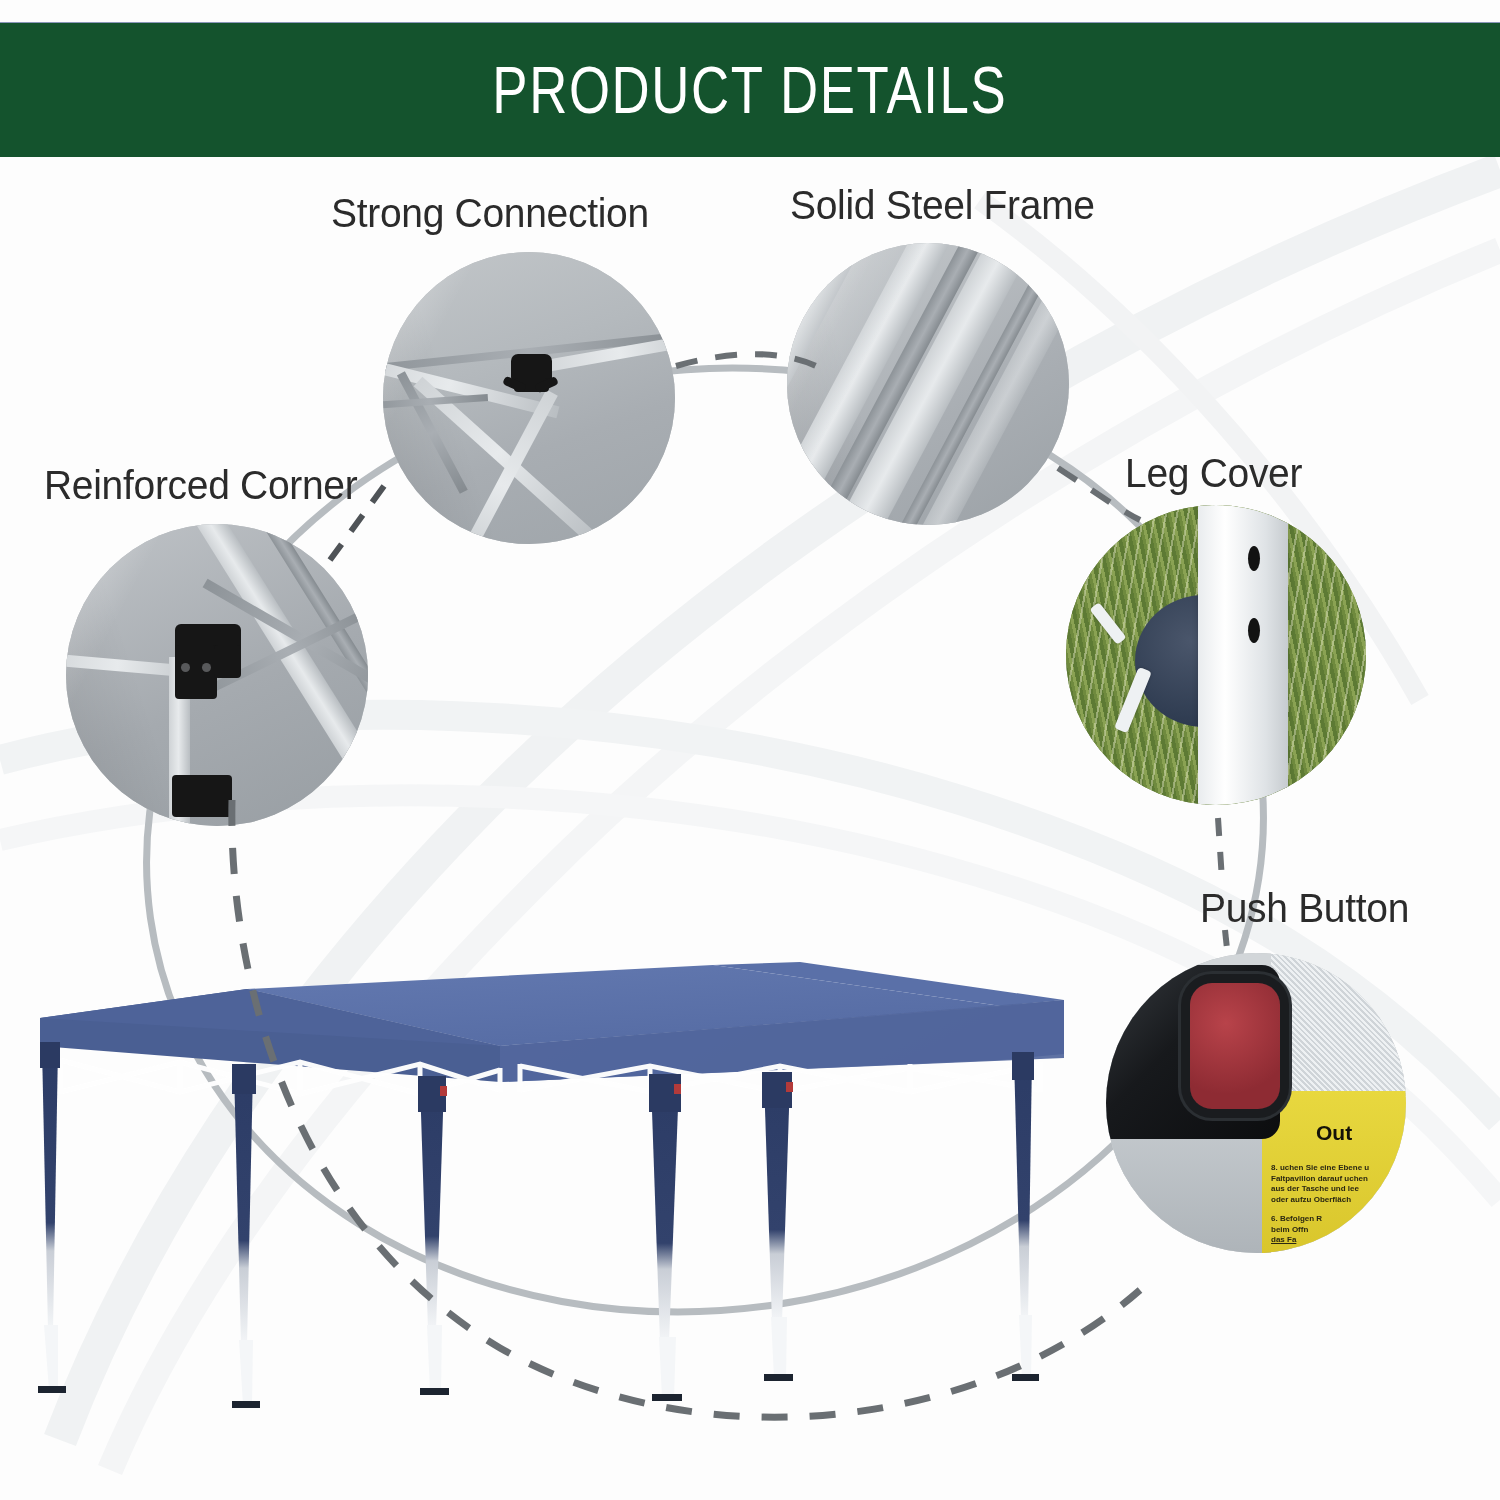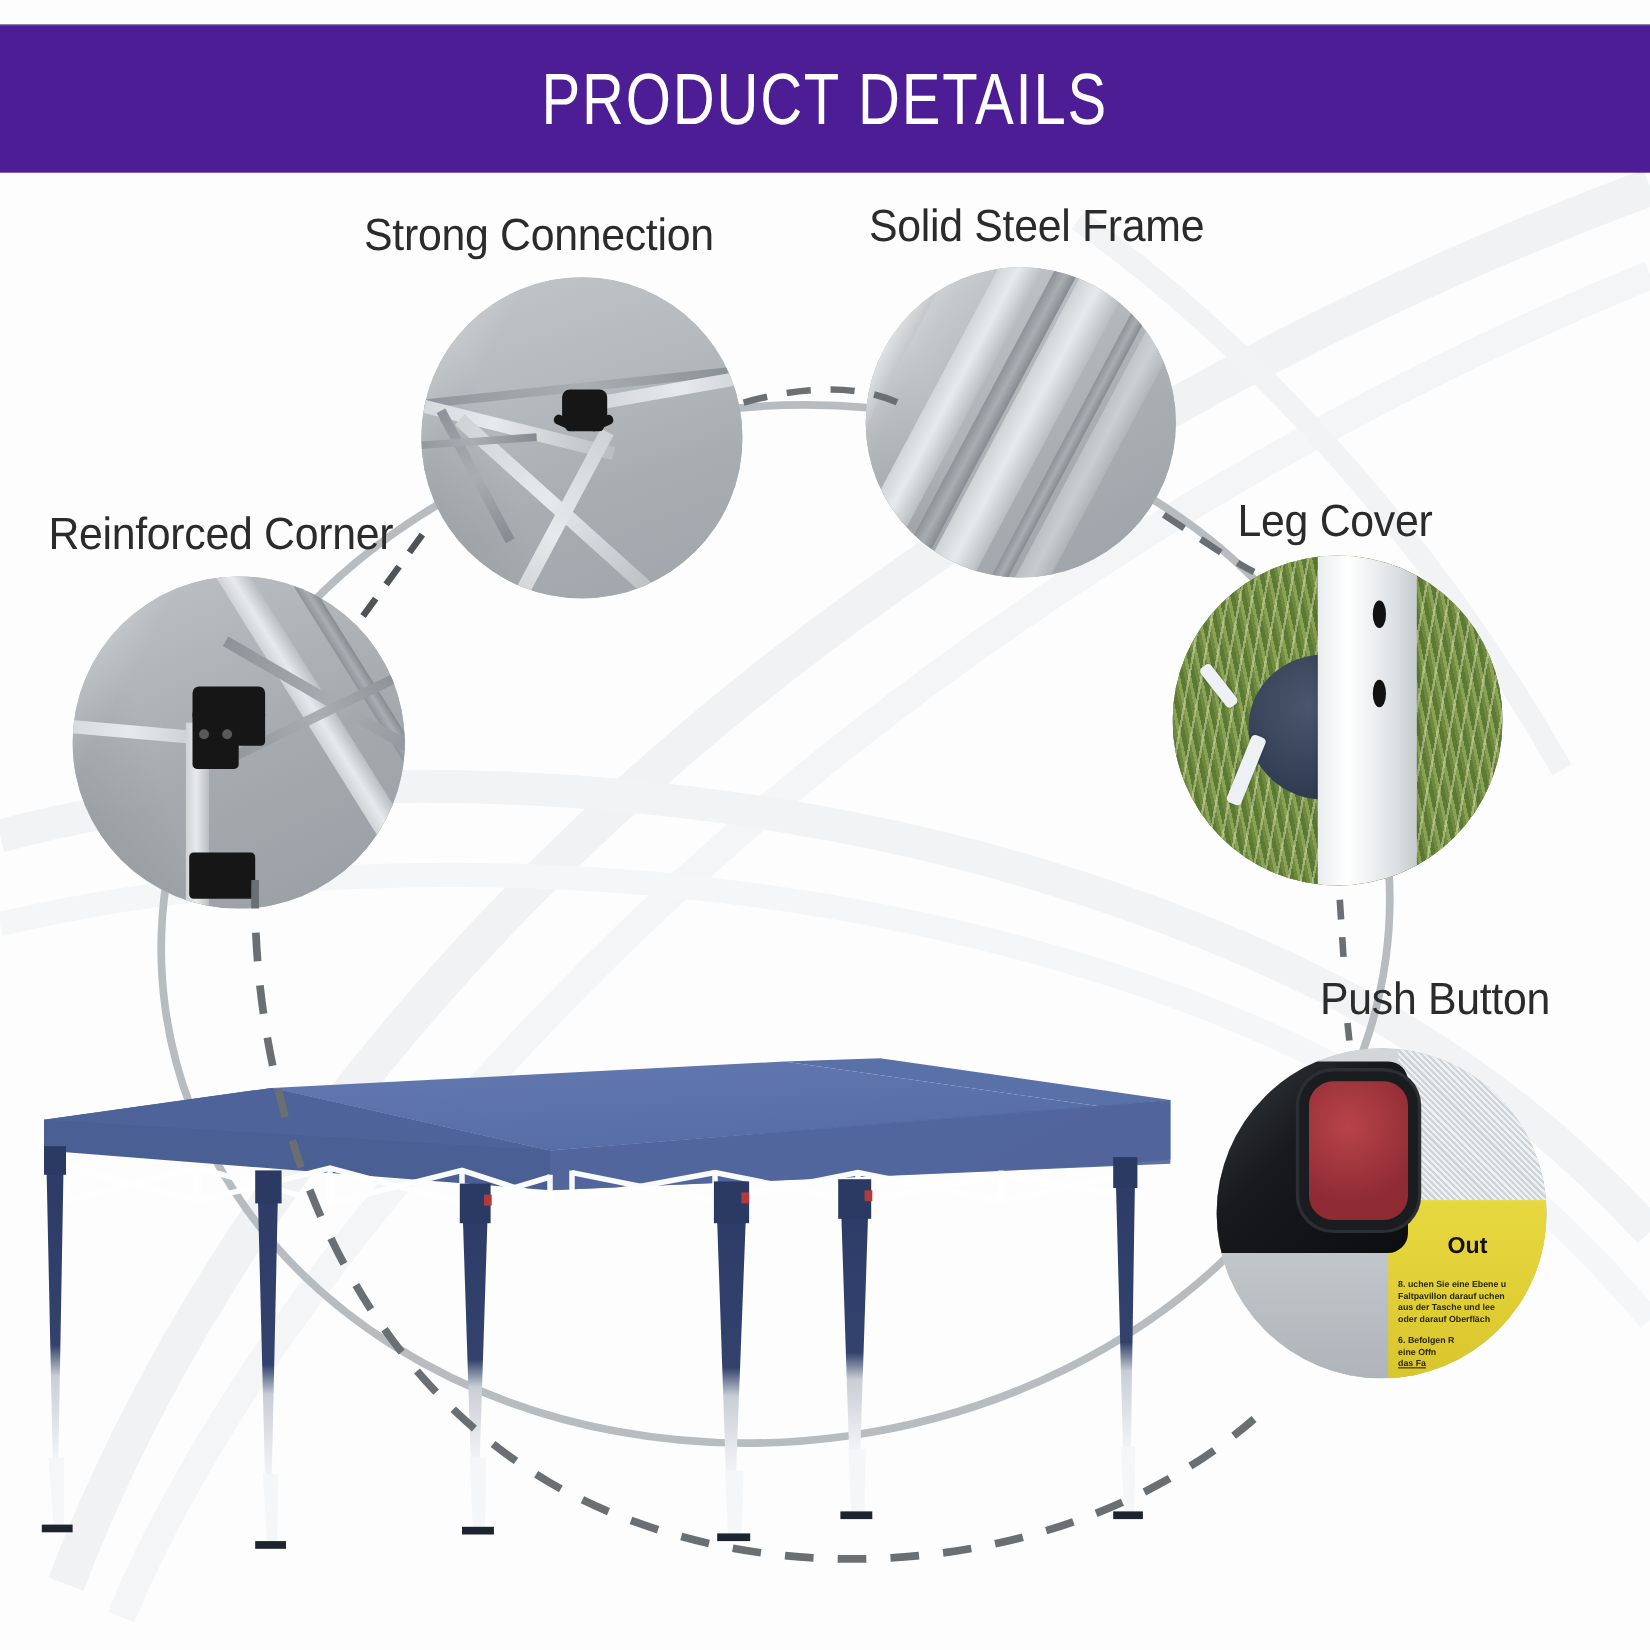--- a/index.html
+++ b/index.html
@@ -8,21 +8,21 @@
     background:#ffffff;
     font-family:"Liberation Sans","DejaVu Sans",sans-serif;
     overflow:hidden;
     position:relative;
   }
   #stage{position:absolute;inset:0;width:1500px;height:1500px;overflow:hidden;background:#fdfdfd;}
 
   
   .banner{
     position:absolute;left:0;top:22px;width:1500px;height:135px;
-    background:#4c1d95;
+    background:#14532d;
     display:flex;align-items:center;justify-content:center;
     box-shadow:0 1px 0 #8a97ba inset;
   }
   .banner-title{
     color:#ffffff;
     font-size:66px;
     letter-spacing:2px;
     font-weight:400;
     transform:scaleX(0.80);
     transform-origin:center;
@@ -222,23 +222,23 @@
       <div class="pb-bg"></div>
       <div class="pb-mesh"></div>
       <div class="pb-silver"></div>
       <div class="pb-yellow"></div>
       <div class="pb-black"></div>
       <div class="pb-red"></div>
       <div class="pb-out">Out</div>
       <div class="pb-text" style="left:55%;top:70%;">8. uchen Sie eine Ebene u</div>
       <div class="pb-text" style="left:55%;top:73.5%;">Faltpavillon darauf uchen</div>
       <div class="pb-text" style="left:55%;top:77%;text-align:center;">aus der Tasche und lee</div>
-      <div class="pb-text" style="left:55%;top:80.5%;">oder darauf Oberfläch</div>
+      <div class="pb-text" style="left:55%;top:80.5%;">oder aufzu Oberfläch</div>
       <div class="pb-text" style="left:55%;top:87%;">6. Befolgen R</div>
-      <div class="pb-text" style="left:55%;top:90.5%;">eine Offn</div>
+      <div class="pb-text" style="left:55%;top:90.5%;">beim Offn</div>
       <div class="pb-text" style="left:55%;top:94%;text-decoration:underline;">das Fa</div>
     </div>
   </div>
 
   <svg class="under" viewBox="0 0 1500 1500">
     <defs>
       <linearGradient id="topG" x1="0" y1="0" x2="0.6" y2="1">
         <stop offset="0%" stop-color="#6379b0"></stop>
         <stop offset="100%" stop-color="#566ca4"></stop>
       </linearGradient>

